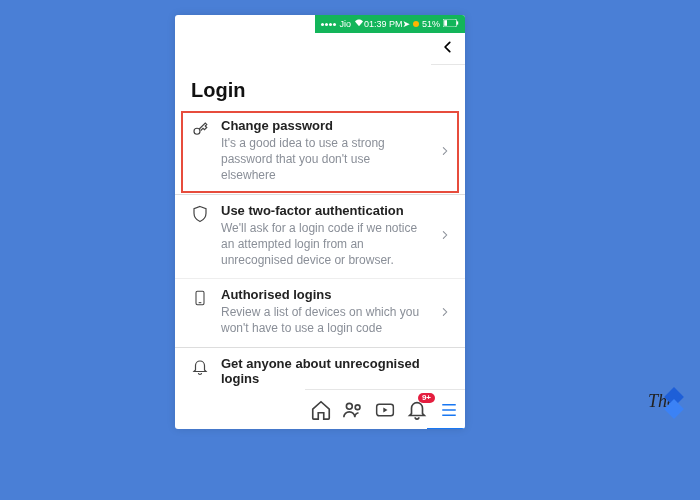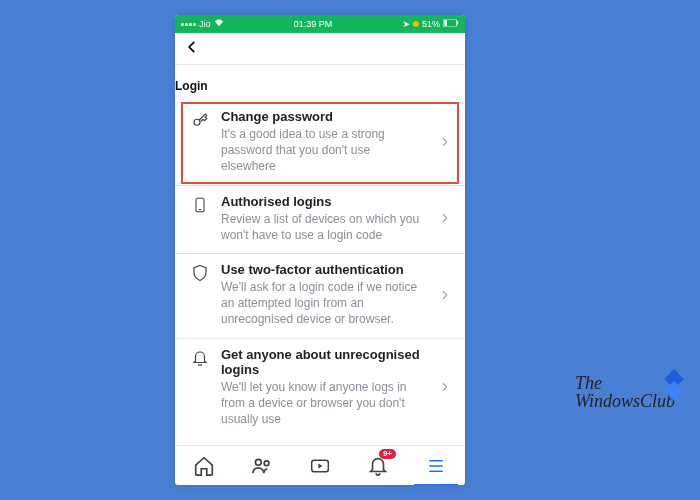--- a/index.html
+++ b/index.html
@@ -9,27 +9,28 @@
     background: #4a7fd6;
     position: relative;
     font-family: -apple-system, Helvetica, Arial, sans-serif;
     overflow: hidden;
   }
   .phone {
     position: absolute;
     left: 175px;
     top: 15px;
     width: 290px;
-    height: 470px;
+    height: 414px;
     background: #fff;
     border-radius: 3px;
     box-shadow: 0 0 8px rgba(0,0,0,0.12);
     display: flex;
     flex-direction: column;
     overflow: hidden;
+    align-items: flex-end;
   }
   .statusbar {
     height: 18px;
     background: #13b55a;
     display: flex;
     align-items: center;
     justify-content: space-between;
     padding: 0 6px;
     font-size: 9px;
     color: #fff;
@@ -44,24 +45,24 @@
     align-items: center;
     padding: 0 10px;
   }
   .back { font-size: 18px; font-weight: 700; }
   .scroll {
     flex: 1;
     overflow: hidden;
     padding: 0;
   }
   .section-title {
-    font-size: 12px;
+    font-size: 20px;
     font-weight: 700;
     color: #111;
-    padding: 14px 16px 8px 0;
+    padding: 14px 16px 8px 16px;
   }
   .row {
     display: flex;
     align-items: flex-start;
     padding: 8px 10px 10px 14px;
     gap: 10px;
     border-bottom: 1px solid #eee;
     position: relative;
   }
   .row.lastgroup { border-bottom: 1px solid #ddd; }
@@ -211,55 +212,55 @@
         <div class="desc">It's a good idea to use a strong password that you don't use elsewhere</div>
       </div>
       <div class="chev">
         <svg width="10" height="14" viewBox="0 0 24 24">
             <path d="M8 4l8 8-8 8" stroke="currentColor" stroke-width="2.5" fill="none" stroke-linecap="round"></path>
           </svg>
       </div>
     </div>
 
 
+    <div class="row">
+      <div class="iconwrap">
+        <svg width="18" height="18" viewBox="0 0 24 24" fill="none" stroke="currentColor" stroke-width="1.6">
+            <path d="M12 2l8 3v6c0 5-3.5 9-8 11-4.5-2-8-6-8-11V5l8-3z"></path>
+          </svg>
+      </div>
+      <div class="textwrap">
+        <div class="title">Use two-factor authentication</div>
+        <div class="desc">We'll ask for a login code if we notice an attempted login from an unrecognised device or browser.</div>
+      </div>
+      <div class="chev">
+        <svg width="10" height="14" viewBox="0 0 24 24">
+            <path d="M8 4l8 8-8 8" stroke="currentColor" stroke-width="2.5" fill="none" stroke-linecap="round"></path>
+          </svg>
+      </div>
+    </div>
+
     <div class="row lastgroup">
       <div class="iconwrap">
         <svg width="16" height="18" viewBox="0 0 24 24" fill="none" stroke="currentColor" stroke-width="1.6">
             <rect x="6" y="2" width="12" height="20" rx="2"></rect>
             <line x1="10" y1="19" x2="14" y2="19"></line>
           </svg>
       </div>
       <div class="textwrap">
         <div class="title">Authorised logins</div>
         <div class="desc">Review a list of devices on which you won't have to use a login code</div>
       </div>
       <div class="chev">
         <svg width="10" height="14" viewBox="0 0 24 24">
             <path d="M8 4l8 8-8 8" stroke="currentColor" stroke-width="2.5" fill="none" stroke-linecap="round"></path>
           </svg>
       </div>
     </div>
 
-    <div class="row">
-      <div class="iconwrap">
-        <svg width="18" height="18" viewBox="0 0 24 24" fill="none" stroke="currentColor" stroke-width="1.6">
-            <path d="M12 2l8 3v6c0 5-3.5 9-8 11-4.5-2-8-6-8-11V5l8-3z"></path>
-          </svg>
-      </div>
-      <div class="textwrap">
-        <div class="title">Use two-factor authentication</div>
-        <div class="desc">We'll ask for a login code if we notice an attempted login from an unrecognised device or browser.</div>
-      </div>
-      <div class="chev">
-        <svg width="10" height="14" viewBox="0 0 24 24">
-            <path d="M8 4l8 8-8 8" stroke="currentColor" stroke-width="2.5" fill="none" stroke-linecap="round"></path>
-          </svg>
-      </div>
-    </div>
-
 
     <div class="row" style="border-bottom:none">
       <div class="iconwrap">
         <svg width="18" height="18" viewBox="0 0 24 24" fill="none" stroke="currentColor" stroke-width="1.6">
             <path d="M6 16V10a6 6 0 1112 0v6l2 2H4l2-2z"></path>
             <path d="M10 20a2 2 0 004 0"></path>
           </svg>
       </div>
       <div class="textwrap">
         <div class="title">Get anyone about unrecognised logins</div>
@@ -308,14 +309,13 @@
         </svg>
     </div>
   </div>
 
 </div>
 
 <div class="watermark">
   <span class="wm-sq" style="right:-6px; top:-2px;"></span>
   <span class="wm-sq" style="right:-6px; top:10px; background:#3b82f6;"></span>
   <div>The</div>
-  <div>WindowsClub</div>
 </div>
 
 </body></html>

